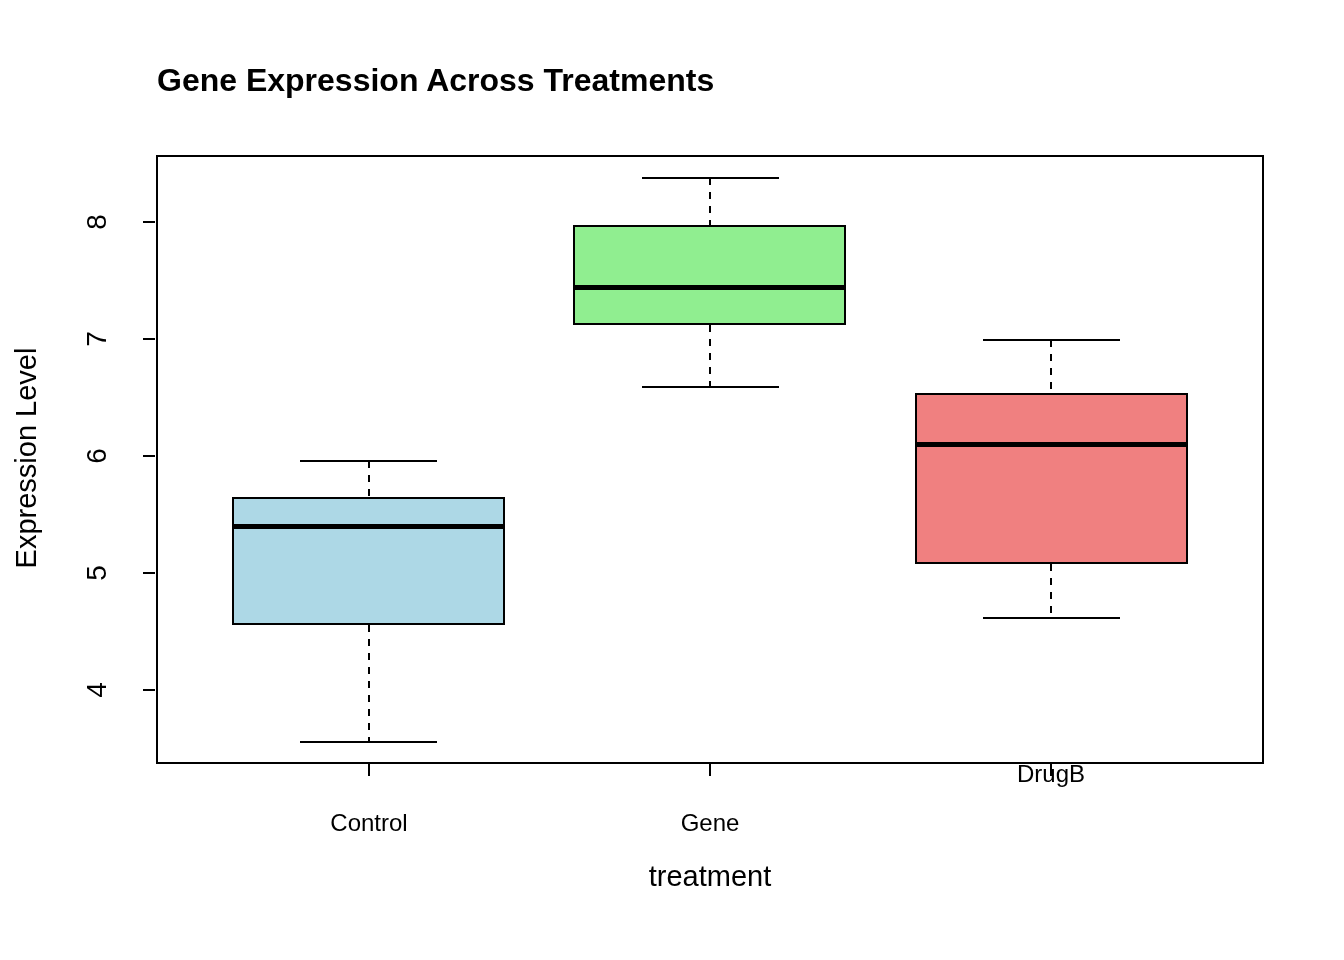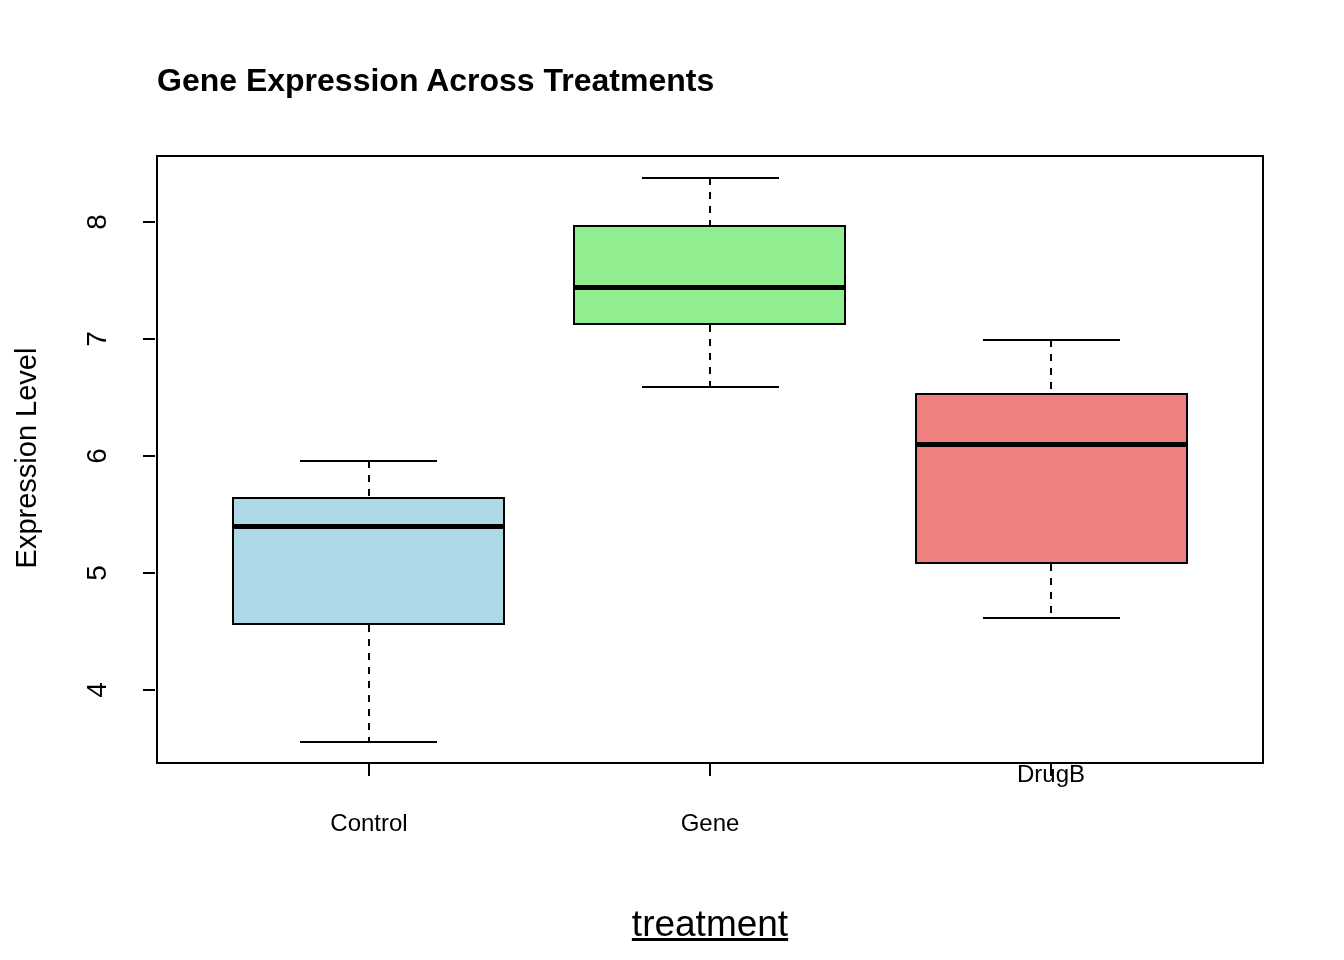--- a/index.html
+++ b/index.html
@@ -17,25 +17,24 @@
     left: 157px;
     top: 63px;
     width: 1106px;
     font-size: 32px;
     font-weight: bold;
     line-height: 1.1;
   }
   .x-axis-title {
     position: absolute;
     left: 710px;
-    top: 924px;
+    top: 876px;
     transform: translate(-50%, -50%);
-    font-size: 37px;
+    font-size: 29px;
     white-space: nowrap;
-    text-decoration: underline;
   }
   .y-axis-title {
     position: absolute;
     left: 26px;
     top: 458px;
     transform: translate(-50%, -50%) rotate(-90deg);
     font-size: 29px;
     white-space: nowrap;
   }
   .plot-frame {

